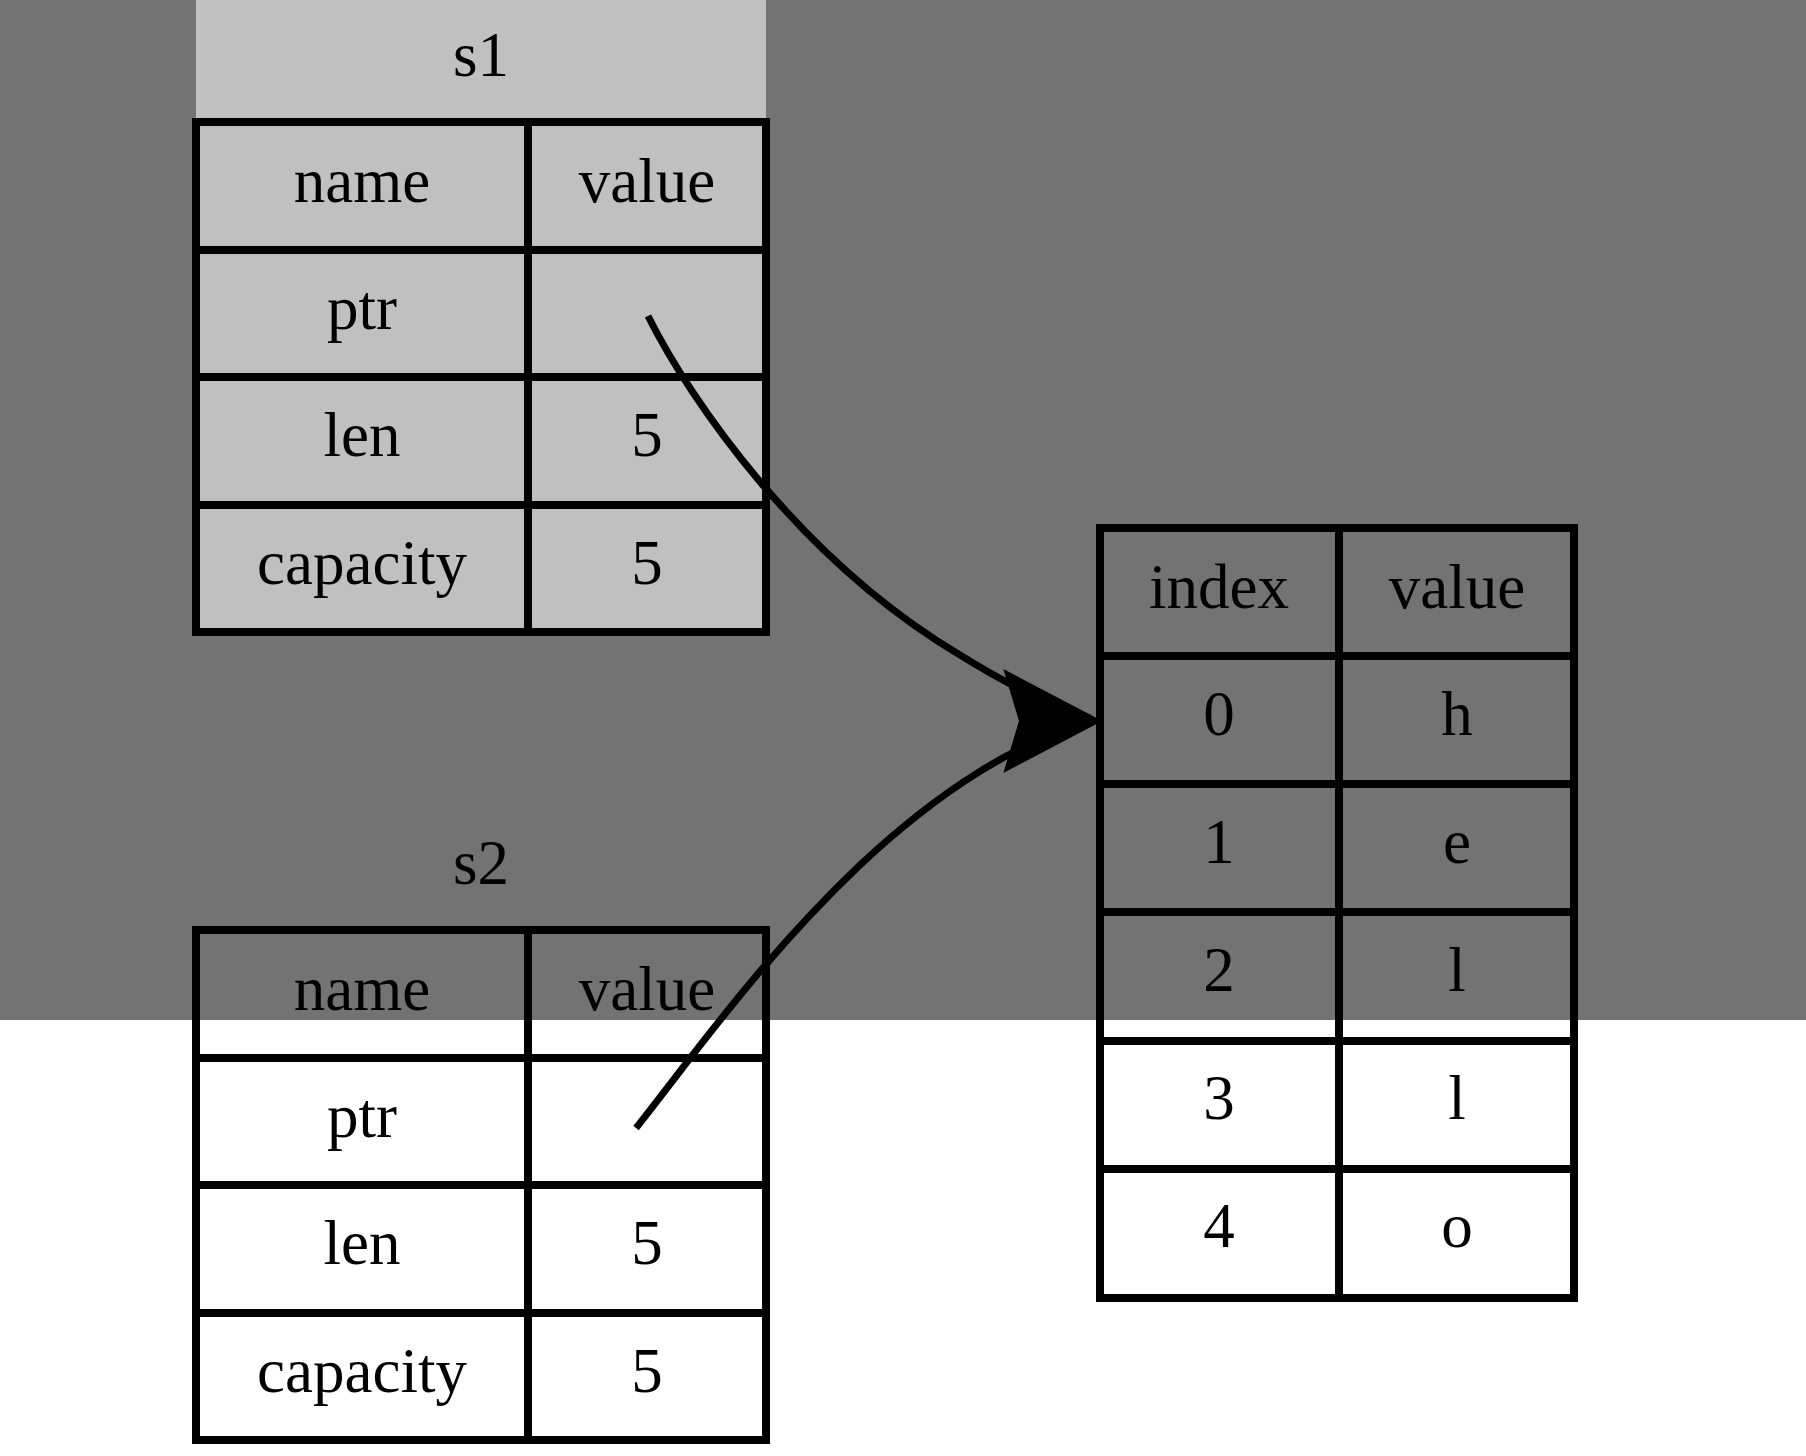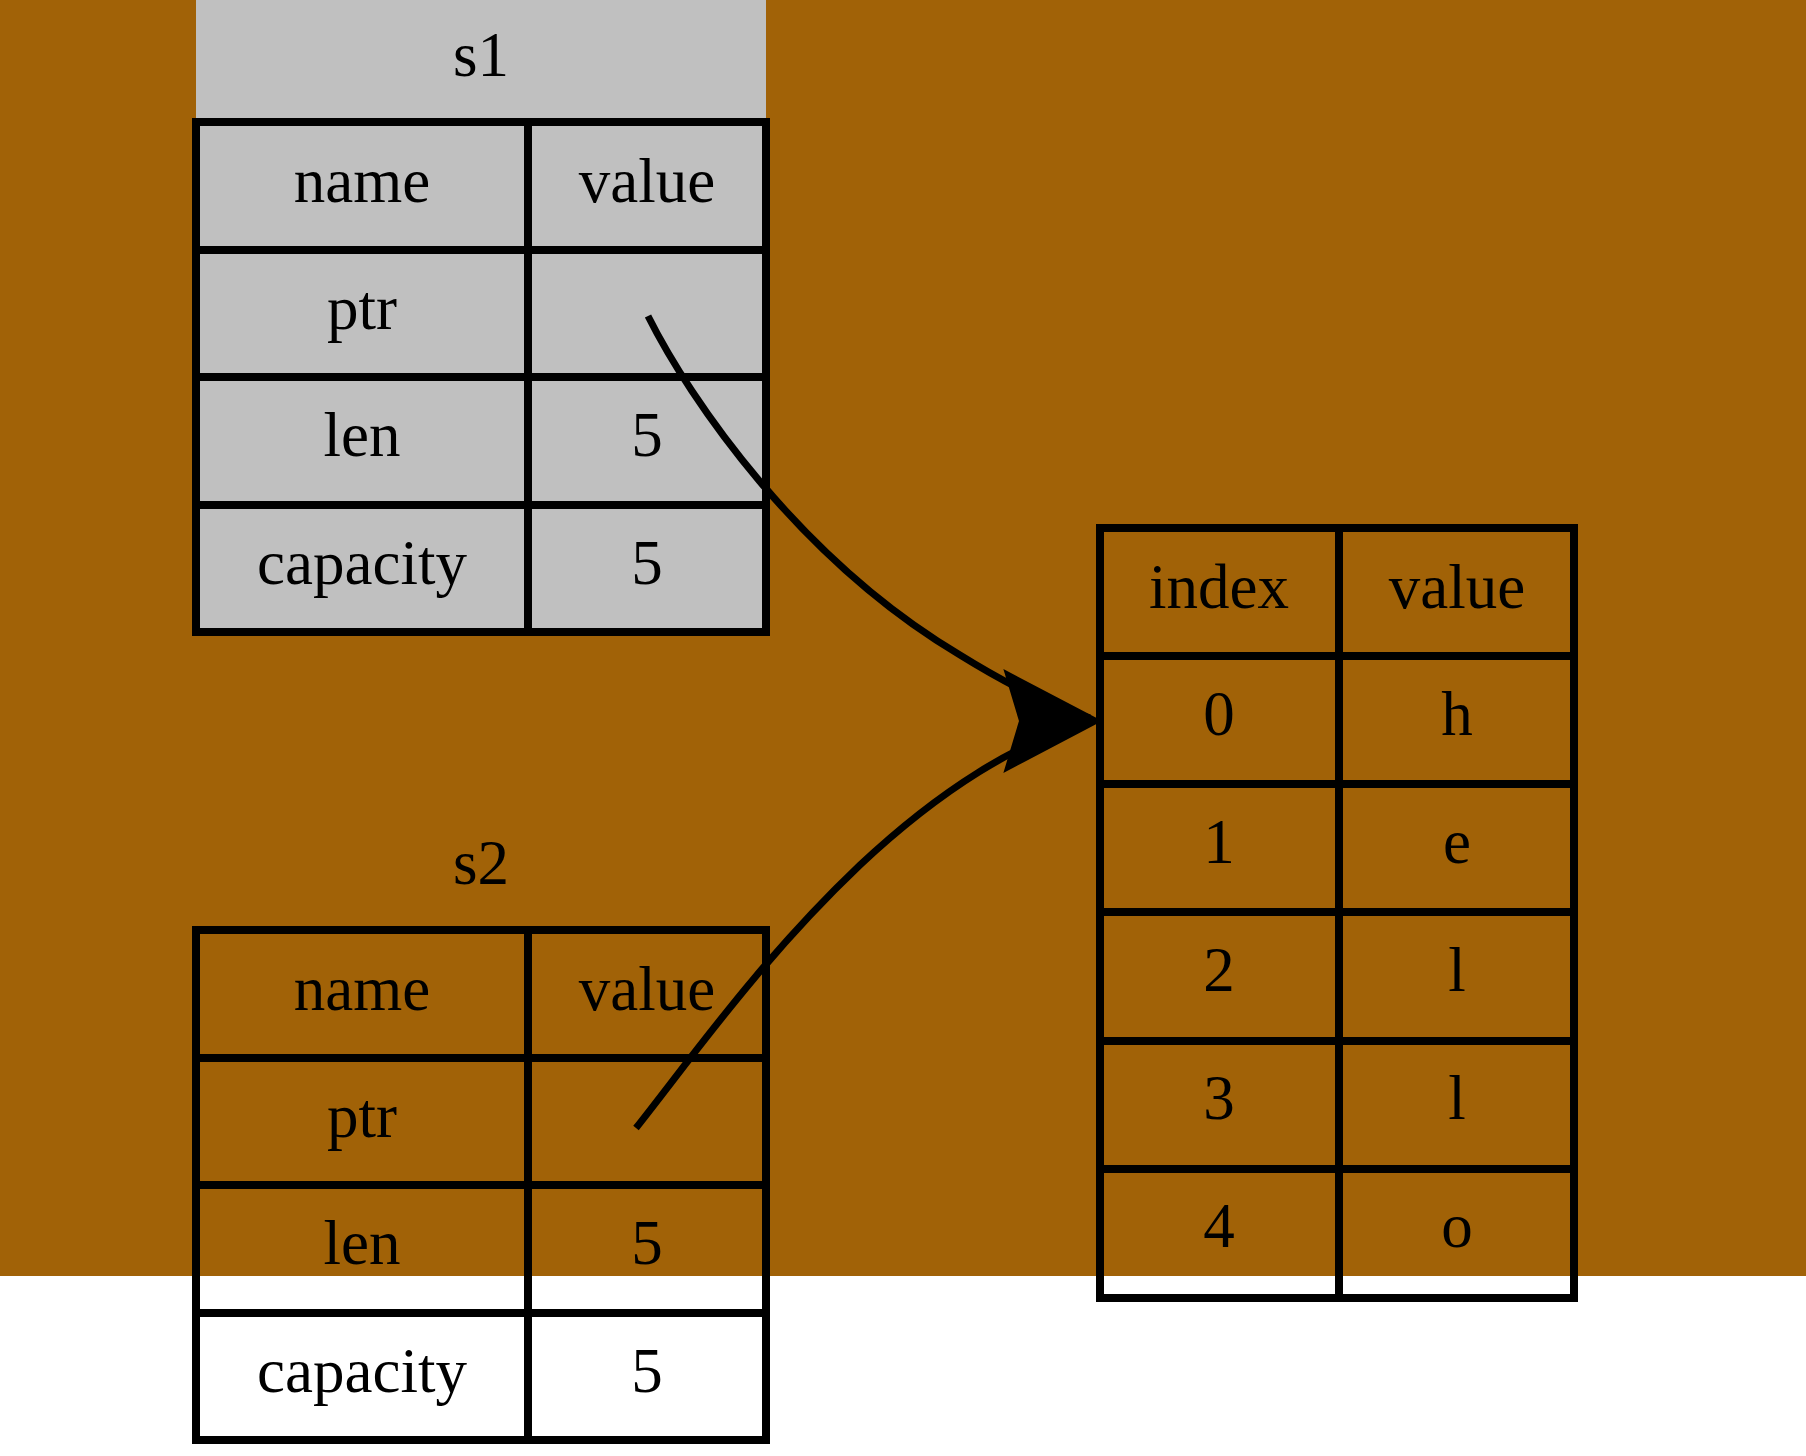--- a/index.html
+++ b/index.html
@@ -9,22 +9,22 @@
   }
   body {
     width: 1806px;
     height: 1456px;
     overflow: hidden;
     font-family: "Liberation Serif", "DejaVu Serif", serif;
   }
   #stage {
     position: relative;
     width: 1806px;
-    height: 1276px;
-    background: #a16207;
+    height: 1020px;
+    background: #737373;
   }
   svg.layer {
     position: absolute;
     left: 0;
     top: 0;
     width: 1806px;
     height: 1456px;
   }
   .cell-text {
     font-family: "Liberation Serif", "DejaVu Serif", serif;

